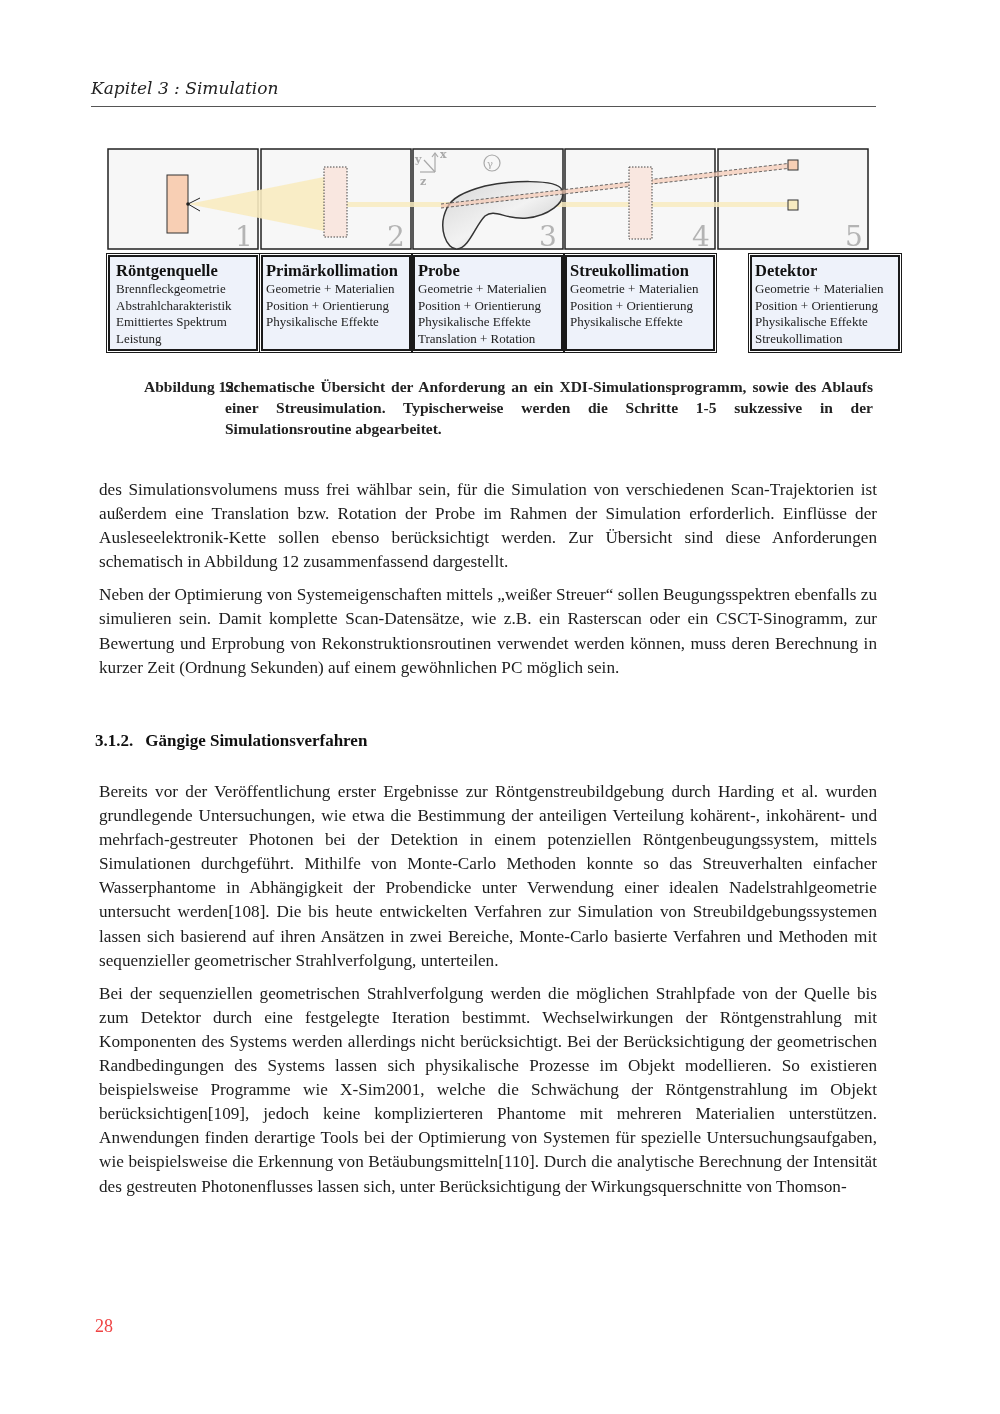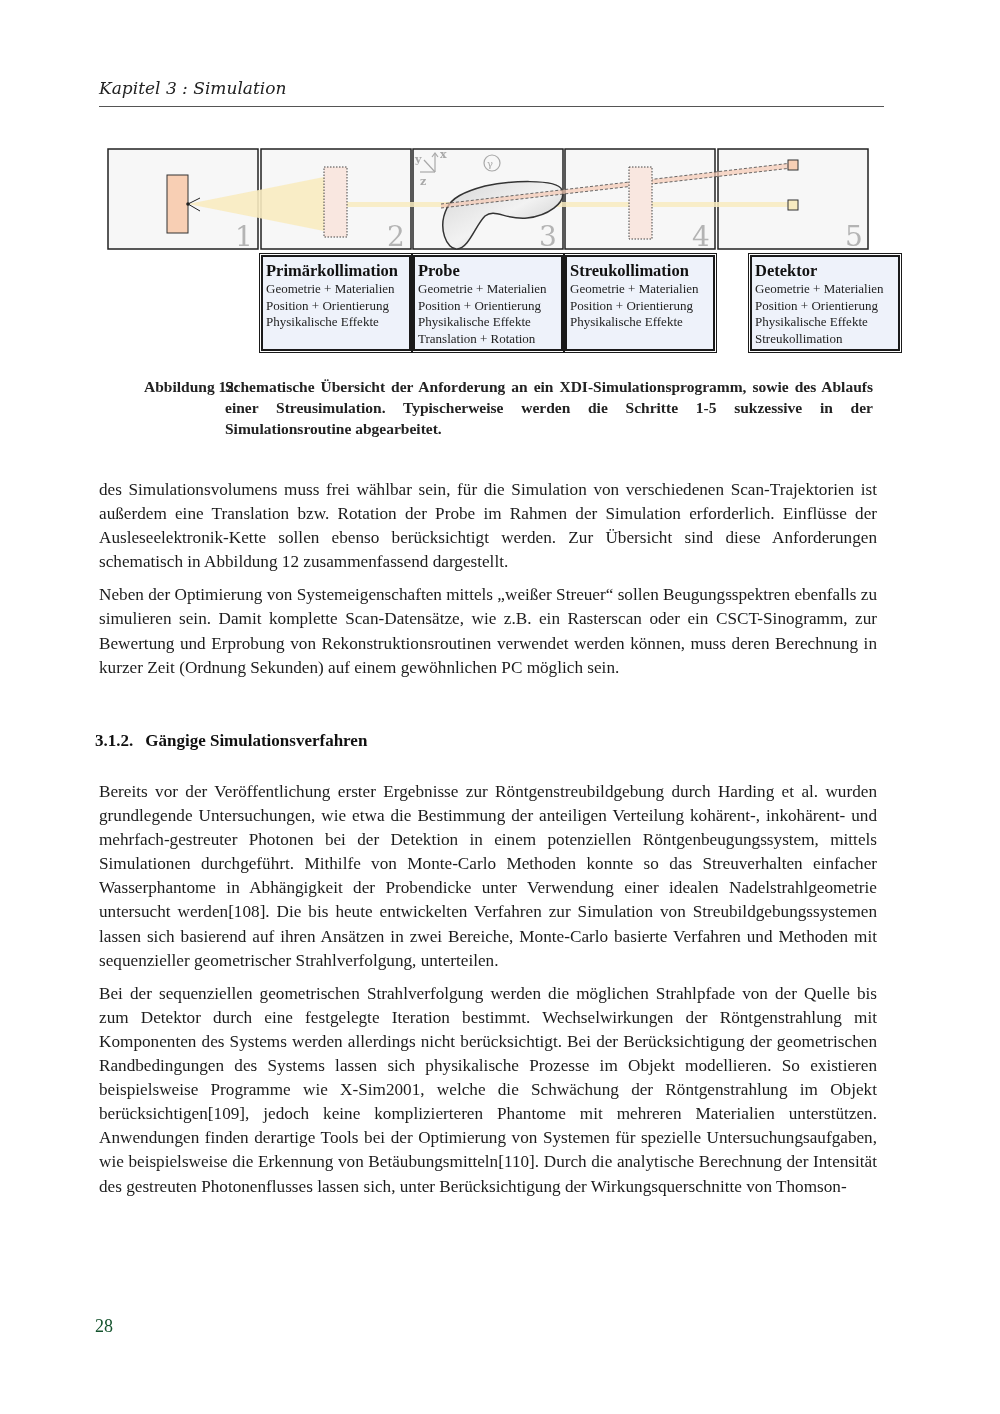--- a/index.html
+++ b/index.html
@@ -1,39 +1,39 @@
 <!DOCTYPE html>
 <html><head>
 <meta charset="utf-8">
 <style>
   html, body { margin: 0; padding: 0; background: #ffffff; }
   body { width: 1000px; height: 1414px; position: relative; overflow: hidden;
          font-family: "DejaVu Serif", "Liberation Serif", serif; color: #1a1a1a; }
-  .header { position: absolute; left: 99px; top: 78px; width: 785px; height: 28px;
+  .header { position: absolute; left: 91px; top: 78px; width: 785px; height: 28px;
             border-bottom: 1px solid #555; }
   .header span { font-family: "DejaVu Serif", serif; font-style: italic; font-size: 17px; color: #222; }
   .figure { position: absolute; left: 107px; top: 148px; width: 762px; }
   .fig-row { position: relative; height: 102px; }
   .fig-svg { position: absolute; left: 0; top: 0; }
   .boxes { position: absolute; left: 0; top: 107px; height: 102px; width: 762px; }
   .box { position: absolute; top: 0; height: 96px; border: 2px solid #1a1a1a; outline: 1px solid #1a1a1a; outline-offset: 1px;
          background: #eef2fa; padding: 3px 0 0 6px; box-sizing: border-box; }
   .box .title { font-family: "Liberation Serif", serif; font-weight: bold; font-size: 16.5px; line-height: 21px; color: #111; }
   .box .line { font-family: "Liberation Serif", serif; font-size: 13px; line-height: 16.5px; color: #222; white-space: nowrap; }
   .caption { position: absolute; left: 113px; top: 376px; width: 760px; font-family: "Liberation Serif", serif;
              font-size: 15.5px; line-height: 21px; color: #222; }
   .caption .lbl { position: absolute; left: 0; top: 0; font-weight: bold; margin-left: 31px; }
   .caption .txt { margin-left: 112px; text-align: justify; font-weight: bold; }
   .body { position: absolute; left: 95px; width: 786px; font-family: "Liberation Serif", serif;
           font-size: 17.2px; line-height: 24.1px; color: #1c1c1c; text-align: justify; hyphens: manual; }
   .body p { margin: 4px; }
   .heading { position: absolute; left: 95px; top: 731px; font-family: "Liberation Serif", serif;
              font-weight: bold; font-size: 17px; color: #111; }
   .heading .num { margin-right: 12px; }
-  .pagenum { position: absolute; left: 95px; top: 1316px; font-family: "Liberation Serif", serif; font-size: 18px; color: #14532d; }
+  .pagenum { position: absolute; left: 95px; top: 1316px; font-family: "Liberation Serif", serif; font-size: 18px; color: #ef4444; }
 </style>
 </head>
 <body>
 
 <div class="header">
   <span>Kapitel 3 : Simulation</span>
 </div>
 
 <div class="figure">
   <div class="fig-row">
@@ -90,20 +90,27 @@
 
       <text x="128" y="98" font-family="DejaVu Serif, serif" font-size="28" fill="#b4b4b4">1</text>
       <text x="280" y="98" font-family="DejaVu Serif, serif" font-size="28" fill="#b4b4b4">2</text>
       <text x="432" y="98" font-family="DejaVu Serif, serif" font-size="28" fill="#b4b4b4">3</text>
       <text x="585" y="98" font-family="DejaVu Serif, serif" font-size="28" fill="#b4b4b4">4</text>
       <text x="738" y="98" font-family="DejaVu Serif, serif" font-size="28" fill="#b4b4b4">5</text>
     </svg>
   </div>
 
   <div class="boxes">
+    <div class="box" style="left:1px;width:150px;">
+      <div class="title">Röntgenquelle</div>
+      <div class="line">Brennfleckgeometrie</div>
+      <div class="line">Abstrahlcharakteristik</div>
+      <div class="line">Emittiertes Spektrum</div>
+      <div class="line">Leistung</div>
+    </div>
     <div class="box" style="left:154px;width:150px;padding-left:3px;">
       <div class="title">Primärkollimation</div>
       <div class="line">Geometrie + Materialien</div>
       <div class="line">Position + Orientierung</div>
       <div class="line">Physikalische Effekte</div>
     </div>
     <div class="box" style="left:306px;width:150px;padding-left:3px;">
       <div class="title">Probe</div>
       <div class="line">Geometrie + Materialien</div>
       <div class="line">Position + Orientierung</div>

